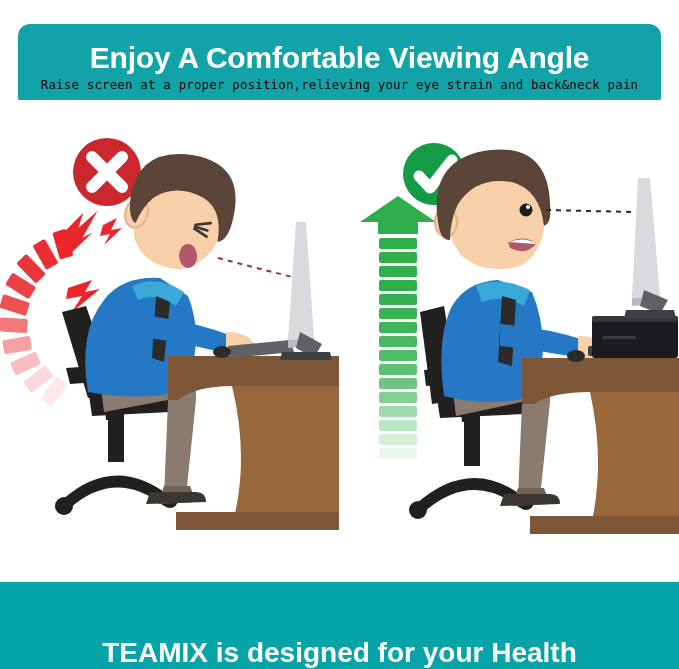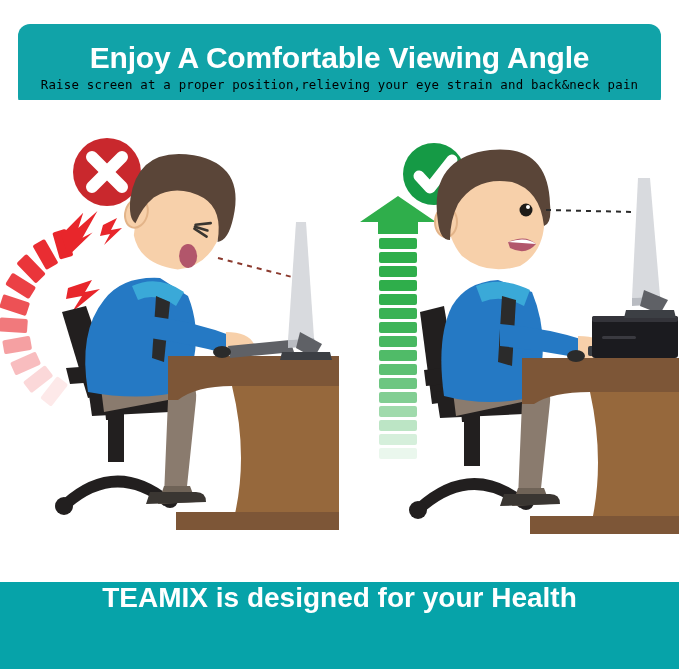--- a/index.html
+++ b/index.html
@@ -53,21 +53,21 @@
 
   
   .footer-banner {
     position: absolute;
     left: 0;
     top: 582px;
     width: 679px;
     height: 87px;
     background: #06a3a9;
     display: flex;
-    align-items: flex-start;
+    align-items: flex-end;
     justify-content: center;
   }
   .footer-title {
     color: #ffffff;
     font-family: "Liberation Sans", sans-serif;
     font-weight: bold;
     font-size: 28px;
     white-space: nowrap;
   }
 

